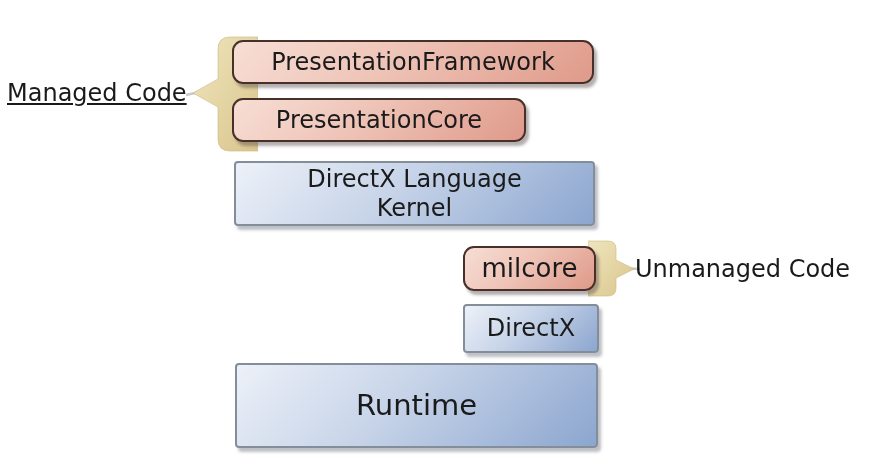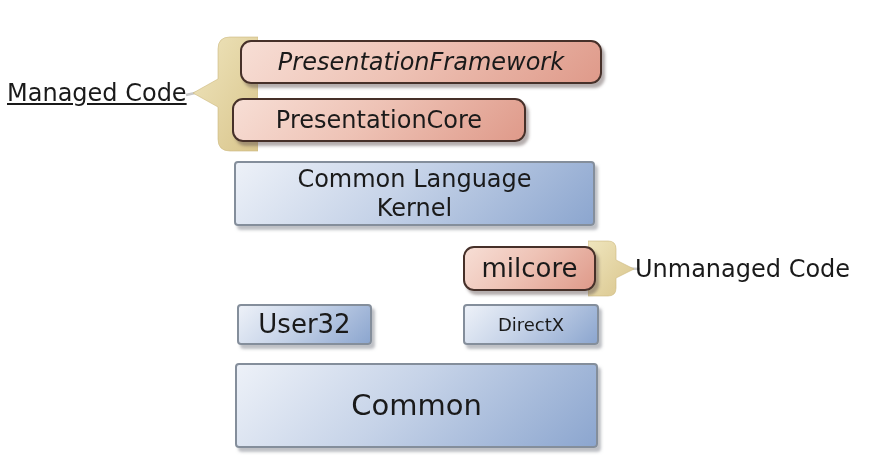--- a/index.html
+++ b/index.html
@@ -26,26 +26,26 @@
   }
   .sys{
     background:linear-gradient(135deg,var(--sys-light) 0%,var(--sys-mid) 45%,var(--sys-dark) 100%);
     border:2px solid var(--sys-border);border-radius:4px;
     box-shadow:3px 4px 3px rgba(125,130,140,.5);
   }
   .side-label{
     position:absolute;font-size:24px;line-height:30px;white-space:nowrap;z-index:3;
   }
   .brace{position:absolute;z-index:1;}
-  #pf   {left:240px;top:40px; width:362px;height:44px;font-style:italic;}
+  #pf   {left:232px;top:40px; width:362px;height:44px;}
   #pc   {left:232px;top:98px; width:294px;height:44px;}
   #clr  {left:234px;top:161px;width:361px;height:65px;flex-direction:column;}
   #mil  {left:463px;top:246px;width:133px;height:45px;font-size:26px;}
   #u32  {left:237px;top:304px;width:135px;height:41px;font-size:26px;}
-  #dx   {left:463px;top:304px;width:136px;height:41px;font-size:18px;text-align:center;}
+  #dx   {left:463px;top:304px;width:136px;height:49px;font-size:24px;text-align:center;}
   #krn  {left:235px;top:363px;width:363px;height:85px;font-size:29px;}
   #managed-label  {left:7px;  top:78px;text-decoration:underline;}
   #unmanaged-label{left:635px;top:254px;}
   #managed-brace  {left:185px;top:34px;}
   #unmanaged-brace{left:588px;top:238px;}
 </style>
 </head>
 <body>
 
 <div class="canvas">
@@ -72,23 +72,22 @@
     <path d="M 0 3 L 20 3 Q 28 3 28 11 L 28 22 L 46 31 L 28 40 L 28 50 Q 28 58 20 58 L 0 58 Z" fill="url(#braceGrad2)" stroke="#cdb97f" stroke-opacity="0.6" stroke-width="1"></path>
   </svg>
 
   <div id="managed-label" class="side-label">Managed Code</div>
   <div id="unmanaged-label" class="side-label">Unmanaged Code</div>
 
   <div id="pf" class="box wpf">PresentationFramework</div>
   <div id="pc" class="box wpf">PresentationCore</div>
 
   <div id="clr" class="box sys">
-    <span>Common Language</span>
+    <span>DirectX Language</span>
     <span>Kernel</span>
   </div>
 
   <div id="mil" class="box wpf">milcore</div>
 
-  <div id="u32" class="box sys">User32</div>
   <div id="dx" class="box sys">DirectX</div>
-  <div id="krn" class="box sys">Common</div>
+  <div id="krn" class="box sys">Runtime</div>
 
 </div>
 
 </body></html>

